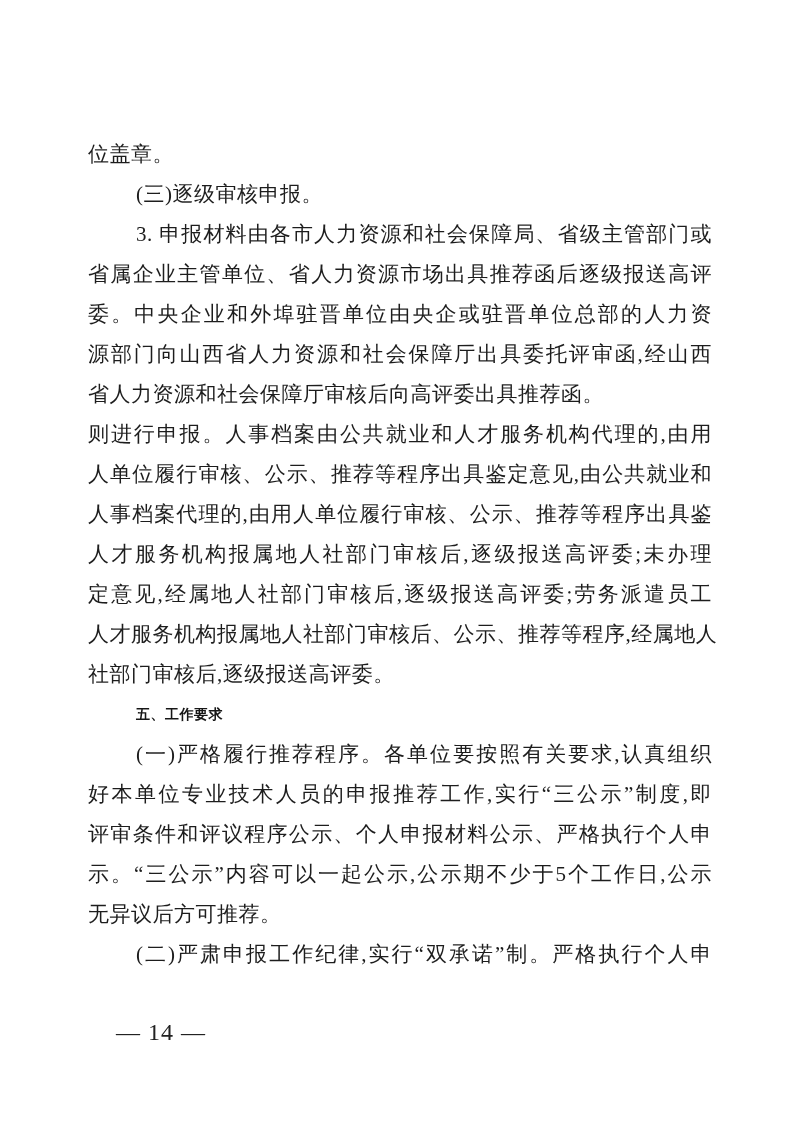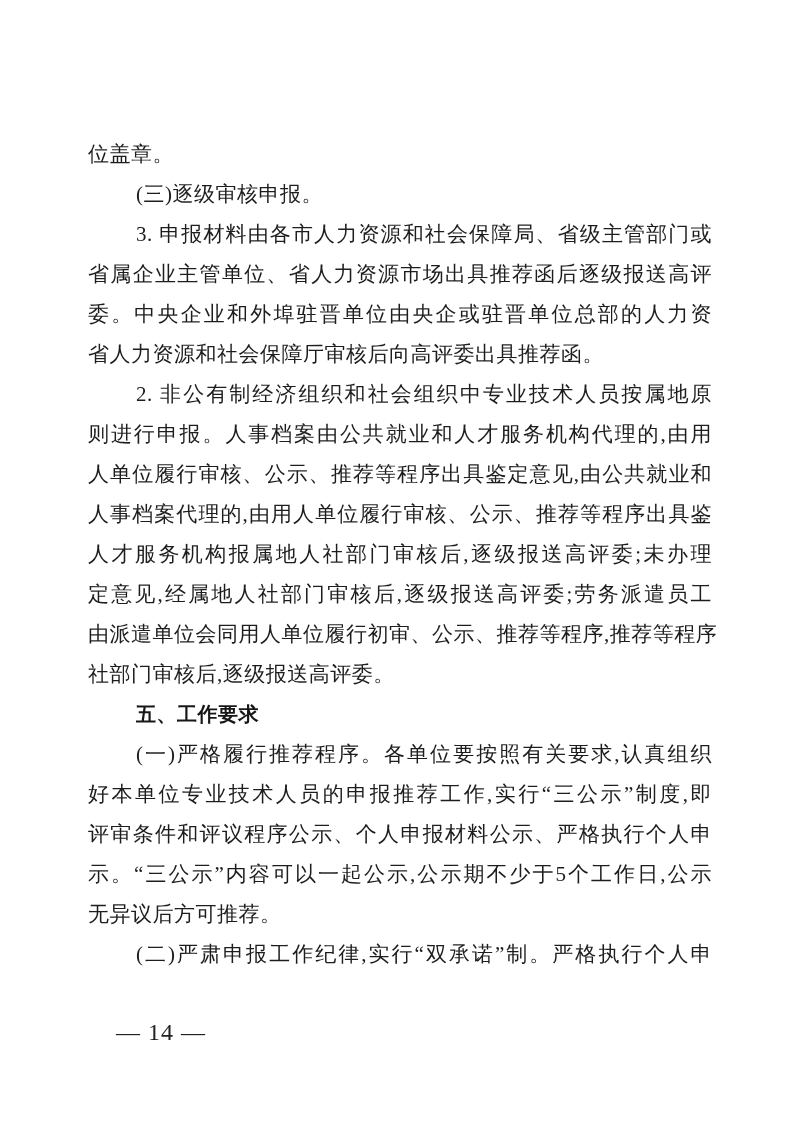--- a/index.html
+++ b/index.html
@@ -44,21 +44,21 @@
   .line.justify {
     text-align: justify;
     text-align-last: justify;
   }
   .line.indent {
     padding-left: 48px;
   }
   .line.heading {
     font-family: "Liberation Sans", "DejaVu Sans", sans-serif;
     font-weight: bold;
-    font-size: 20px;
+    font-size: 14px;
     color: #161616;
   }
   .page-footer {
     position: absolute;
     left: 116px;
     top: 1012px;
     height: 40px;
     line-height: 40px;
     font-size: 24px;
     letter-spacing: 1px;
@@ -70,28 +70,28 @@
 
 <div class="page">
 
   <div class="body-text">
 
   <div class="line">位盖章。</div>
       <div class="line indent">(三)逐级审核申报。</div>
       <div class="line indent justify">3. 申报材料由各市人力资源和社会保障局、省级主管部门或</div>
       <div class="line justify">省属企业主管单位、省人力资源市场出具推荐函后逐级报送高评</div>
       <div class="line justify">委。中央企业和外埠驻晋单位由央企或驻晋单位总部的人力资</div>
+      <div class="line justify">源部门向山西省人力资源和社会保障厅出具委托评审函,经山西</div>
       <div class="line">省人力资源和社会保障厅审核后向高评委出具推荐函。</div>
-      <div class="line indent justify">2. 非公有制经济组织和社会组织中专业技术人员按属地原</div>
       <div class="line justify">则进行申报。人事档案由公共就业和人才服务机构代理的,由用</div>
       <div class="line justify">人单位履行审核、公示、推荐等程序出具鉴定意见,由公共就业和</div>
       <div class="line justify">人事档案代理的,由用人单位履行审核、公示、推荐等程序出具鉴</div>
       <div class="line justify">人才服务机构报属地人社部门审核后,逐级报送高评委;未办理</div>
       <div class="line justify">定意见,经属地人社部门审核后,逐级报送高评委;劳务派遣员工</div>
-      <div class="line justify">由派遣单位会同用人单位履行初审、公示、推荐等程序,推荐等程序</div>
+      <div class="line justify">人才服务机构报属地人社部门审核后、公示、推荐等程序,经属地人</div>
       <div class="line">社部门审核后,逐级报送高评委。</div>
       <div class="line indent heading">五、工作要求</div>
       <div class="line indent justify">(一)严格履行推荐程序。各单位要按照有关要求,认真组织</div>
       <div class="line justify">好本单位专业技术人员的申报推荐工作,实行“三公示”制度,即</div>
       <div class="line justify">评审条件和评议程序公示、个人申报材料公示、严格执行个人申</div>
       <div class="line justify">示。“三公示”内容可以一起公示,公示期不少于5个工作日,公示</div>
       <div class="line">无异议后方可推荐。</div>
       <div class="line indent justify">(二)严肃申报工作纪律,实行“双承诺”制。严格执行个人申</div>
     </div>
 

